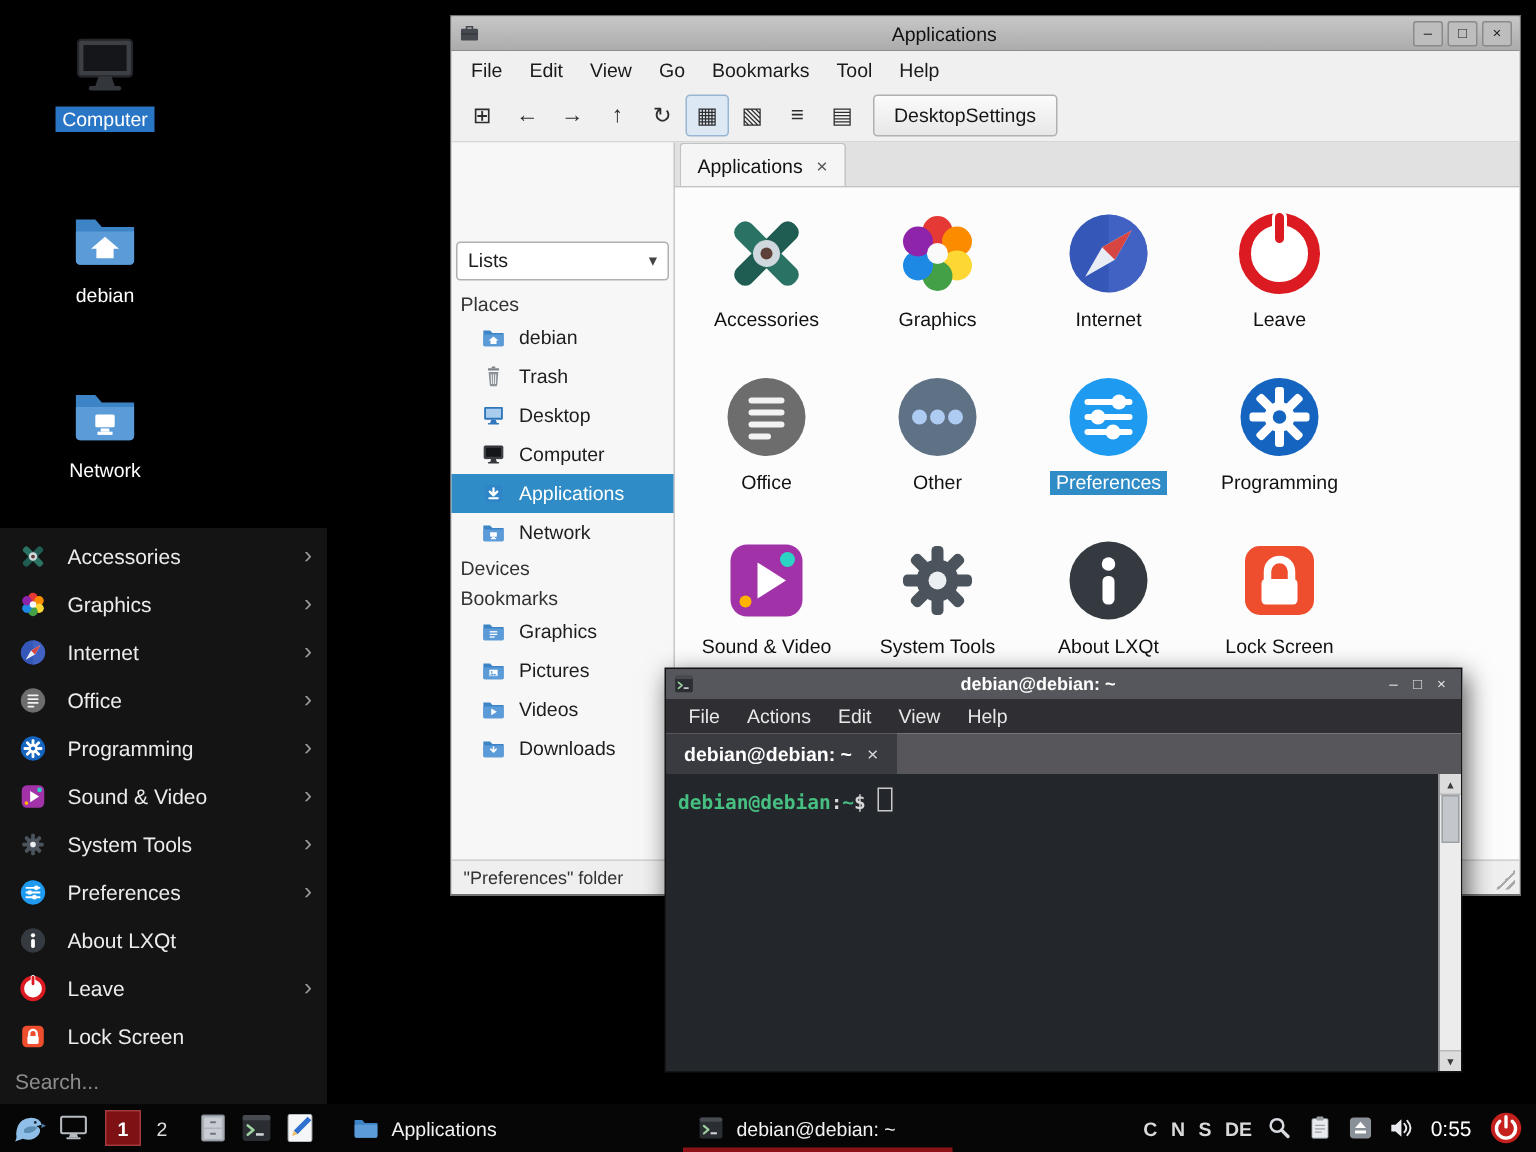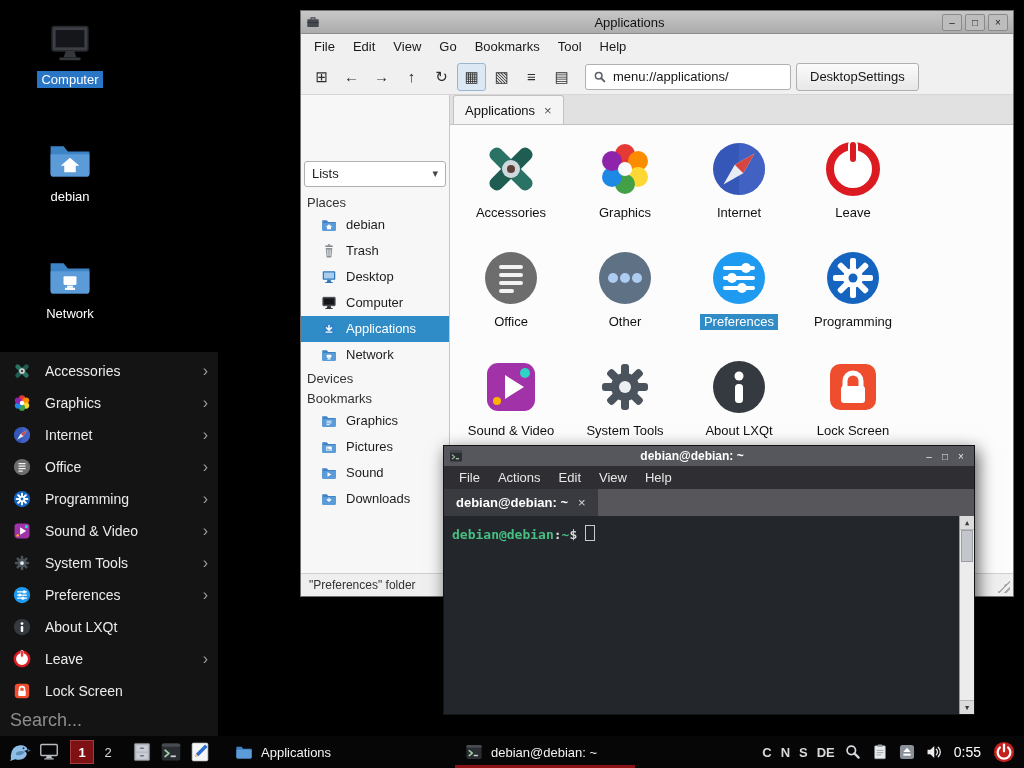--- a/index.html
+++ b/index.html
@@ -21,21 +21,21 @@
   .dicon .lbl{display:inline-block;margin-top:5px;font-size:13px;color:#fff;padding:1px 4px;}
   .dicon .lbl.sel{background:#2a76c6;}
 
   
   .startmenu{position:absolute;left:0;bottom:32px;width:218px;background:#141414;padding:3px 0 2px;}
   .mi{height:32px;display:flex;align-items:center;padding:0 10px 0 12px;color:#ececec;font-size:14px;}
   .mi .ic{margin-right:13px;}
   .mi .arrow{margin-left:auto;color:#9a9a9a;font-size:16px;line-height:1;}
   .msearch{height:27px;display:flex;align-items:center;padding:0 8px;}
   .msearch input{width:100%;background:transparent;border:none;outline:none;color:#cfcfcf;
-                 font-size:18px;font-family:"Liberation Sans",sans-serif;}
+                 font-size:14px;font-family:"Liberation Sans",sans-serif;}
   .msearch input::placeholder{color:#8d8d8d;opacity:1;}
 
   
   .fm{position:absolute;left:300px;top:10px;width:712px;height:585px;border:1px solid #707070;
       box-shadow:3px 4px 14px rgba(0,0,0,.55);display:flex;flex-direction:column;background:#efefef;}
   .fm-title{height:22px;background:linear-gradient(#c7c7c7,#acacac);border-bottom:1px solid #8e8e8e;
             display:flex;align-items:center;padding:0 5px;font-size:13px;color:#111;}
   .fm-title .t{flex:1;text-align:center;}
   .wbtn{width:18px;height:15px;margin-left:3px;display:flex;align-items:center;justify-content:center;
         font-size:10px;color:#1c1c1c;background:#bdbdbd;border:1px solid #8a8a8a;border-radius:2px;}
@@ -489,26 +489,20 @@
   <div class="fm-toolbar">
     <span class="tbtn">⊞</span>
     <span class="tbtn">←</span>
     <span class="tbtn">→</span>
     <span class="tbtn">↑</span>
     <span class="tbtn">↻</span>
     <span class="tbtn pressed">▦</span>
     <span class="tbtn">▧</span>
     <span class="tbtn">≡</span>
     <span class="tbtn">▤</span>
-    <span class="pathfield">
-      <svg class="i14">
-          <use href="#ic-magnifier-dark"></use>
-        </svg>
-      <span>menu://applications/</span>
-    </span>
     <span class="dsbtn">DesktopSettings</span>
   </div>
   <div class="fm-main">
     <div class="fm-side">
       <div class="combo">
         <span>Lists</span>
         <span class="dd">▾</span>
       </div>
       <div class="shdr">Places</div>
       <div class="srow">
@@ -558,21 +552,21 @@
       <div class="srow">
         <svg class="i16">
             <use href="#ic-folder-pics"></use>
           </svg>
         <span>Pictures</span>
       </div>
       <div class="srow">
         <svg class="i16">
             <use href="#ic-folder-videos"></use>
           </svg>
-        <span>Sound</span>
+        <span>Videos</span>
       </div>
       <div class="srow">
         <svg class="i16">
             <use href="#ic-folder-dl"></use>
           </svg>
         <span>Downloads</span>
       </div>
     </div>
     <div class="fm-right">
       <div class="tabbar">

